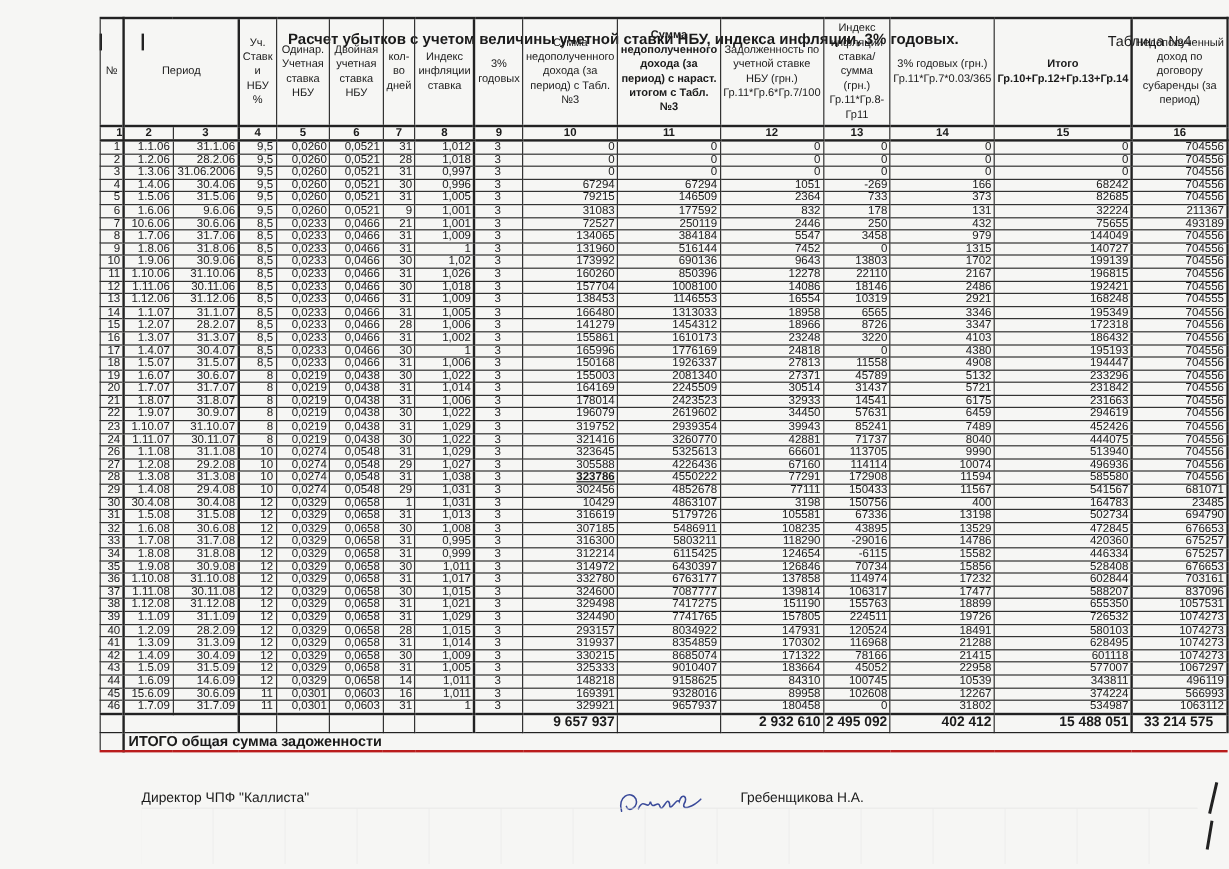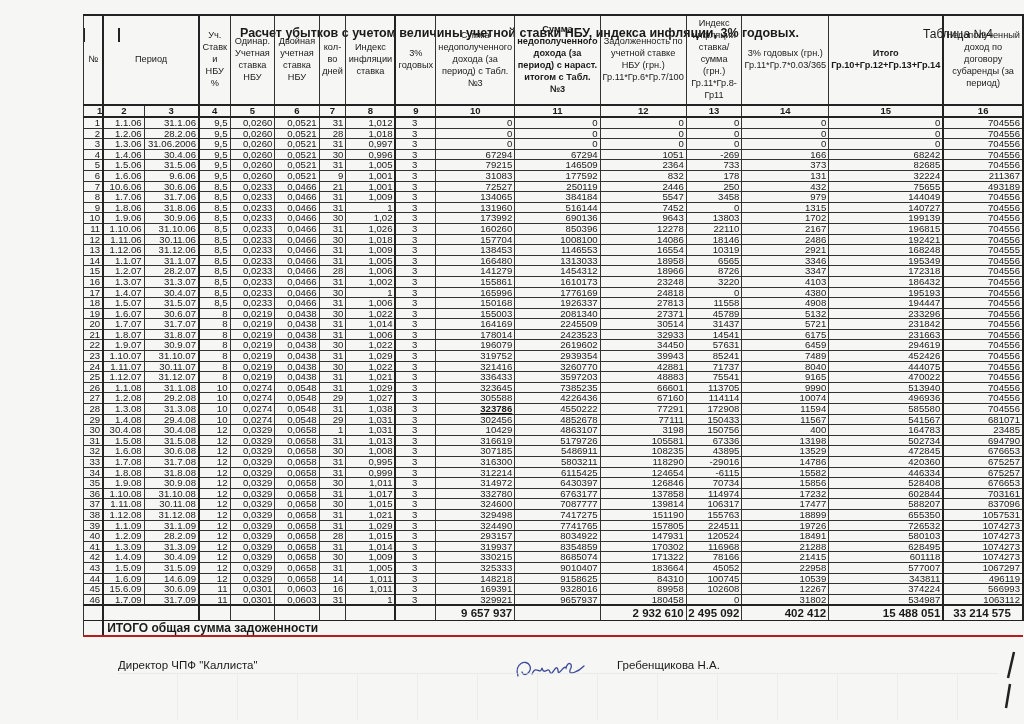--- a/index.html
+++ b/index.html
@@ -560,49 +560,31 @@
         <td class="thick-l c9">3</td>
         <td>321416</td>
         <td>3260770</td>
         <td>42881</td>
         <td>71737</td>
         <td>8040</td>
         <td>444075</td>
         <td class="thick-l thick-r">704556</td>
       </tr>
       <tr>
-        <td class="thick-r">25</td>
-        <td>1.12.07</td>
-        <td>31.12.07</td>
-        <td class="thick-l">8</td>
-        <td>0,0219</td>
-        <td>0,0438</td>
-        <td>31</td>
-        <td>1,021</td>
-        <td class="thick-l c9">3</td>
-        <td>336433</td>
-        <td>3597203</td>
-        <td>48883</td>
-        <td>75541</td>
-        <td>9165</td>
-        <td>470022</td>
-        <td class="thick-l thick-r">704556</td>
-      </tr>
-      <tr>
         <td class="thick-r">26</td>
         <td>1.1.08</td>
         <td>31.1.08</td>
         <td class="thick-l">10</td>
         <td>0,0274</td>
         <td>0,0548</td>
         <td>31</td>
         <td>1,029</td>
         <td class="thick-l c9">3</td>
         <td>323645</td>
-        <td>7385235</td>
+        <td>5325613</td>
         <td>66601</td>
         <td>113705</td>
         <td>9990</td>
         <td>513940</td>
         <td class="thick-l thick-r">704556</td>
       </tr>
       <tr>
         <td class="thick-r">27</td>
         <td>1.2.08</td>
         <td>29.2.08</td>

